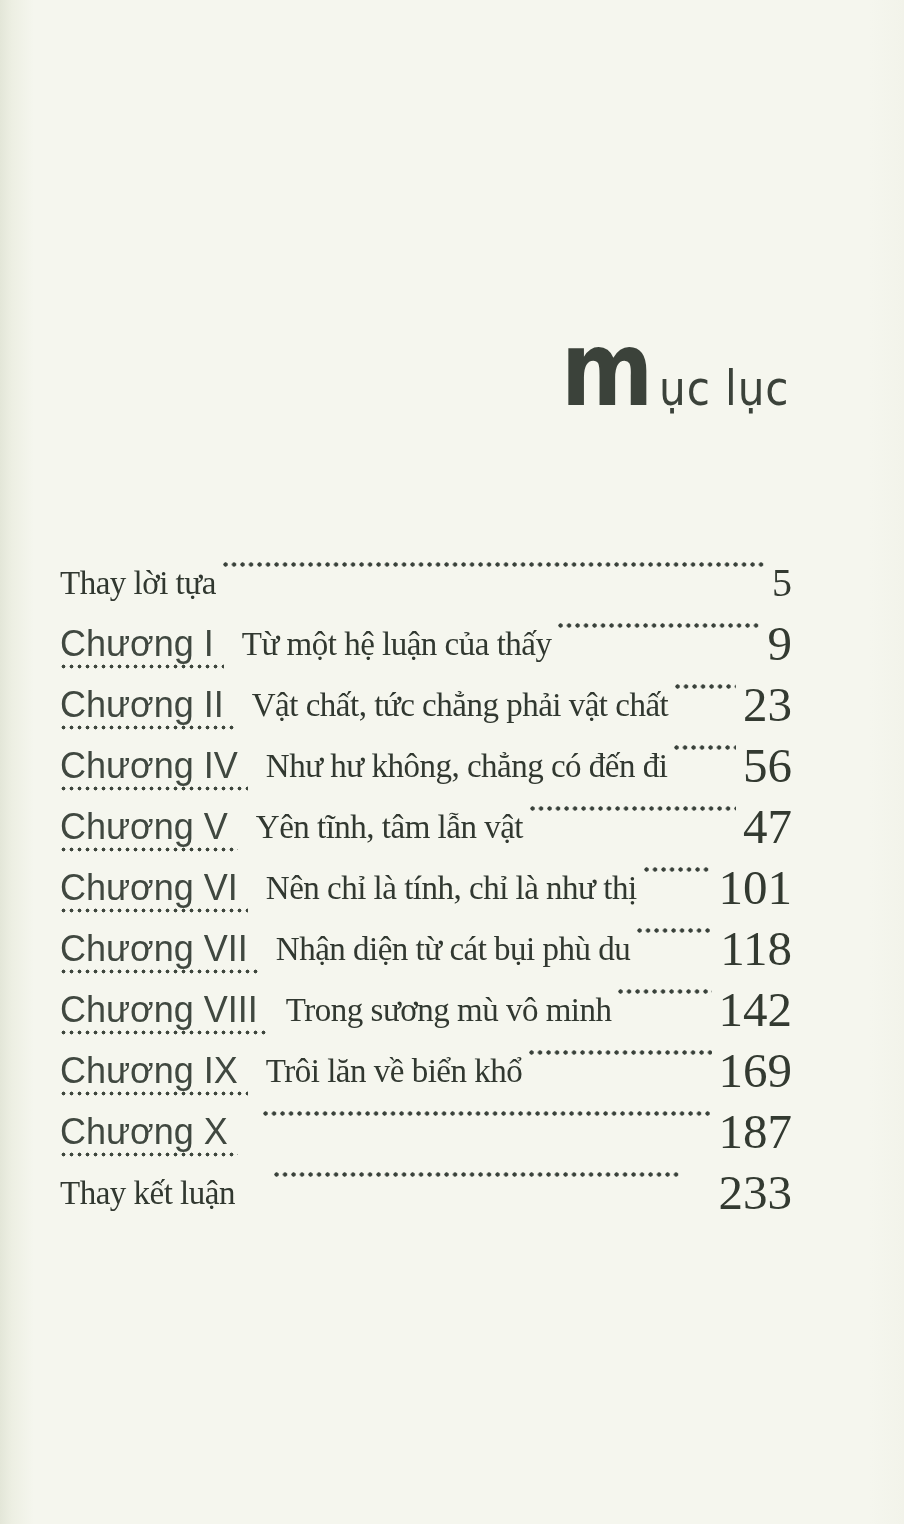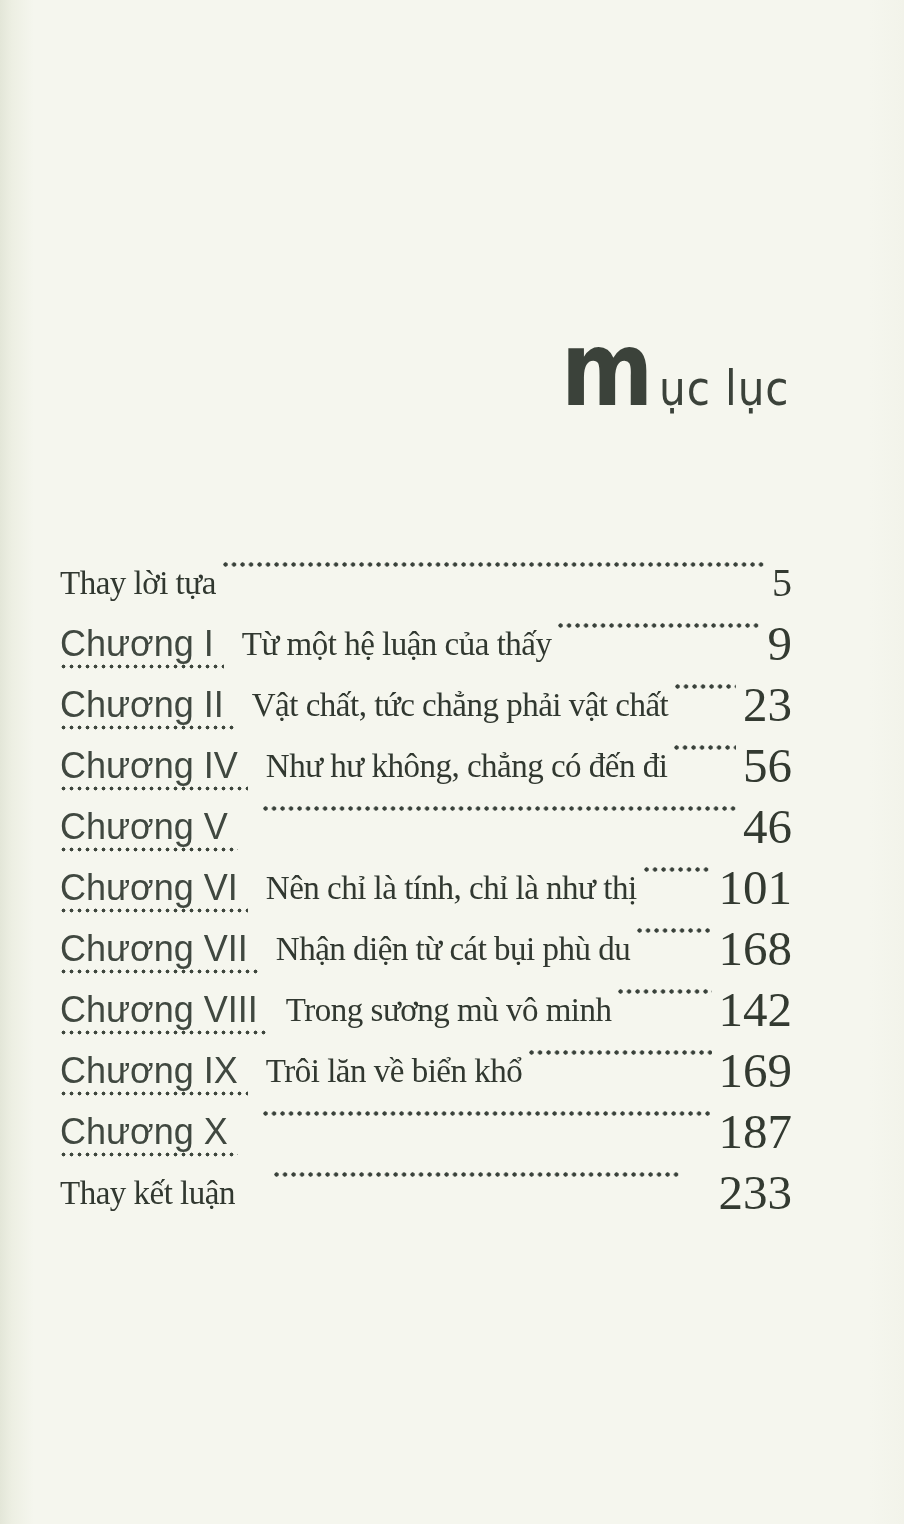--- a/index.html
+++ b/index.html
@@ -137,34 +137,35 @@
     <span class="pagenum">23</span>
   </div>
       <div class="toc-row">
     <span class="chapter">Chương IV</span>
     <span class="entry-title">Như hư không, chẳng có đến đi</span>
     <span class="leader"></span>
     <span class="pagenum">56</span>
   </div>
       <div class="toc-row">
     <span class="chapter">Chương V</span>
+    <span class="entry-title">Yên tĩnh, tâm lẫn vật</span>
     <span class="leader"></span>
-    <span class="pagenum">46</span>
+    <span class="pagenum">47</span>
   </div>
       <div class="toc-row">
     <span class="chapter">Chương VI</span>
     <span class="entry-title">Nên chỉ là tính, chỉ là như thị</span>
     <span class="leader"></span>
     <span class="pagenum">101</span>
   </div>
       <div class="toc-row">
     <span class="chapter">Chương VII</span>
     <span class="entry-title">Nhận diện từ cát bụi phù du</span>
     <span class="leader"></span>
-    <span class="pagenum">168</span>
+    <span class="pagenum">118</span>
   </div>
       <div class="toc-row">
     <span class="chapter">Chương VIII</span>
     <span class="entry-title">Trong sương mù vô minh</span>
     <span class="leader"></span>
     <span class="pagenum">142</span>
   </div>
       <div class="toc-row">
     <span class="chapter">Chương IX</span>
     <span class="entry-title">Trôi lăn về biển khổ</span>

